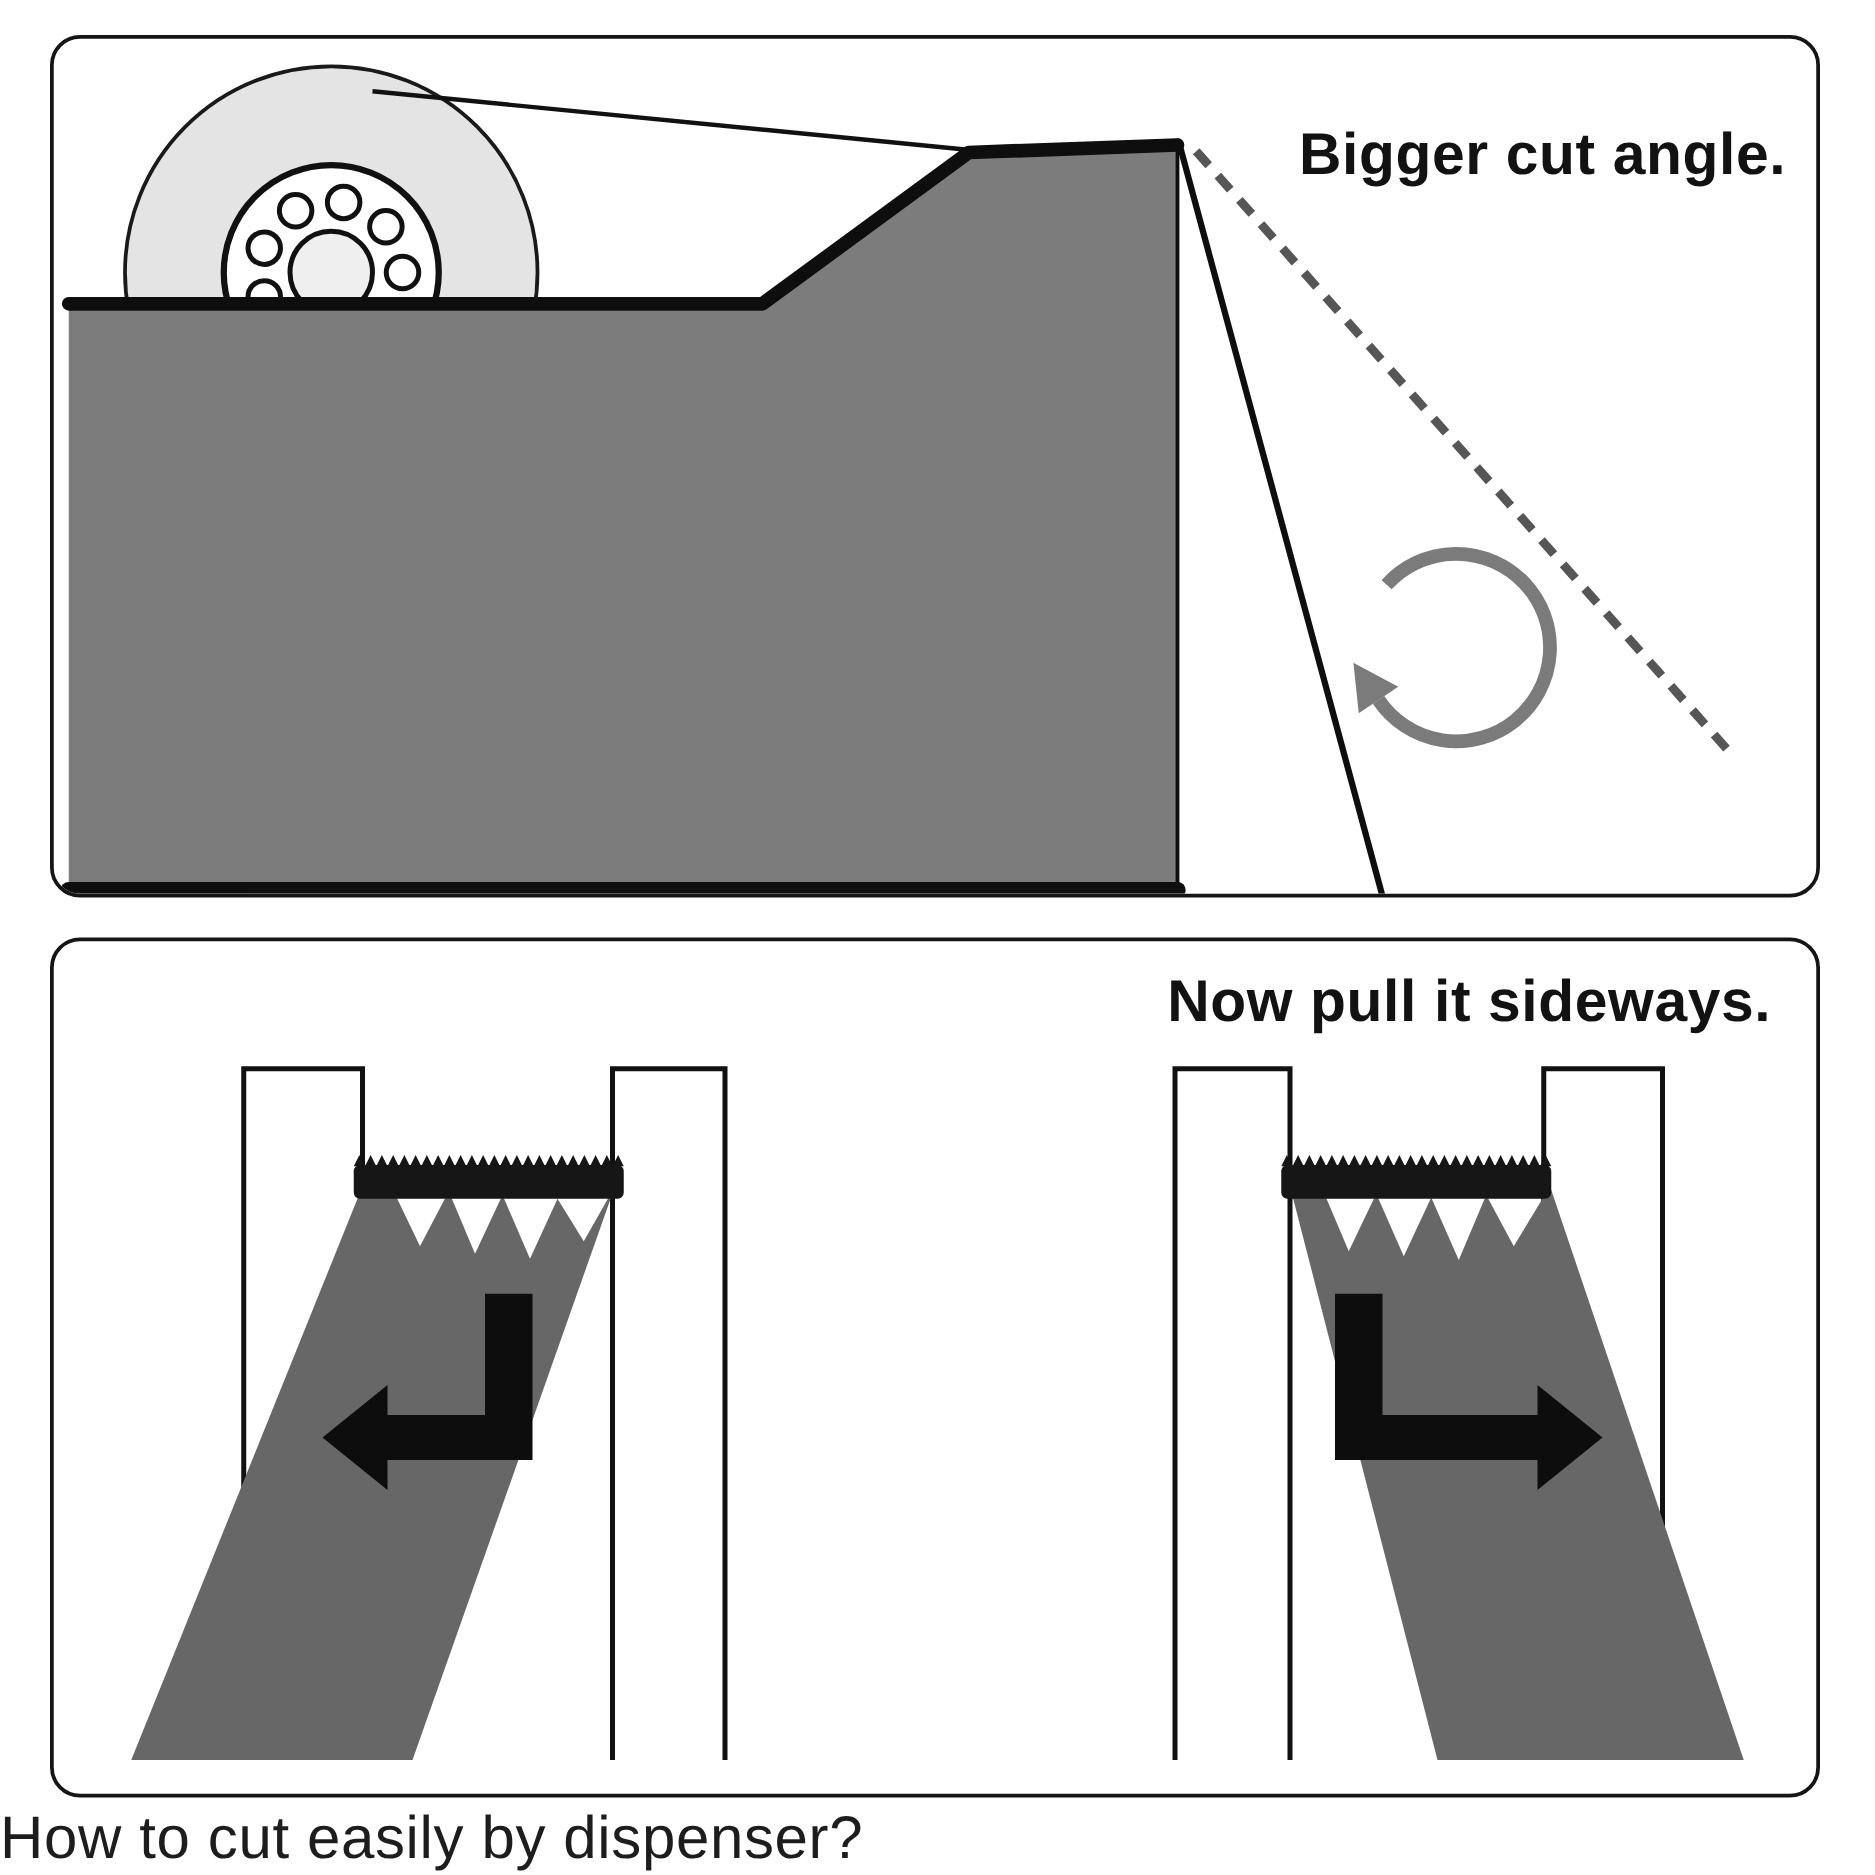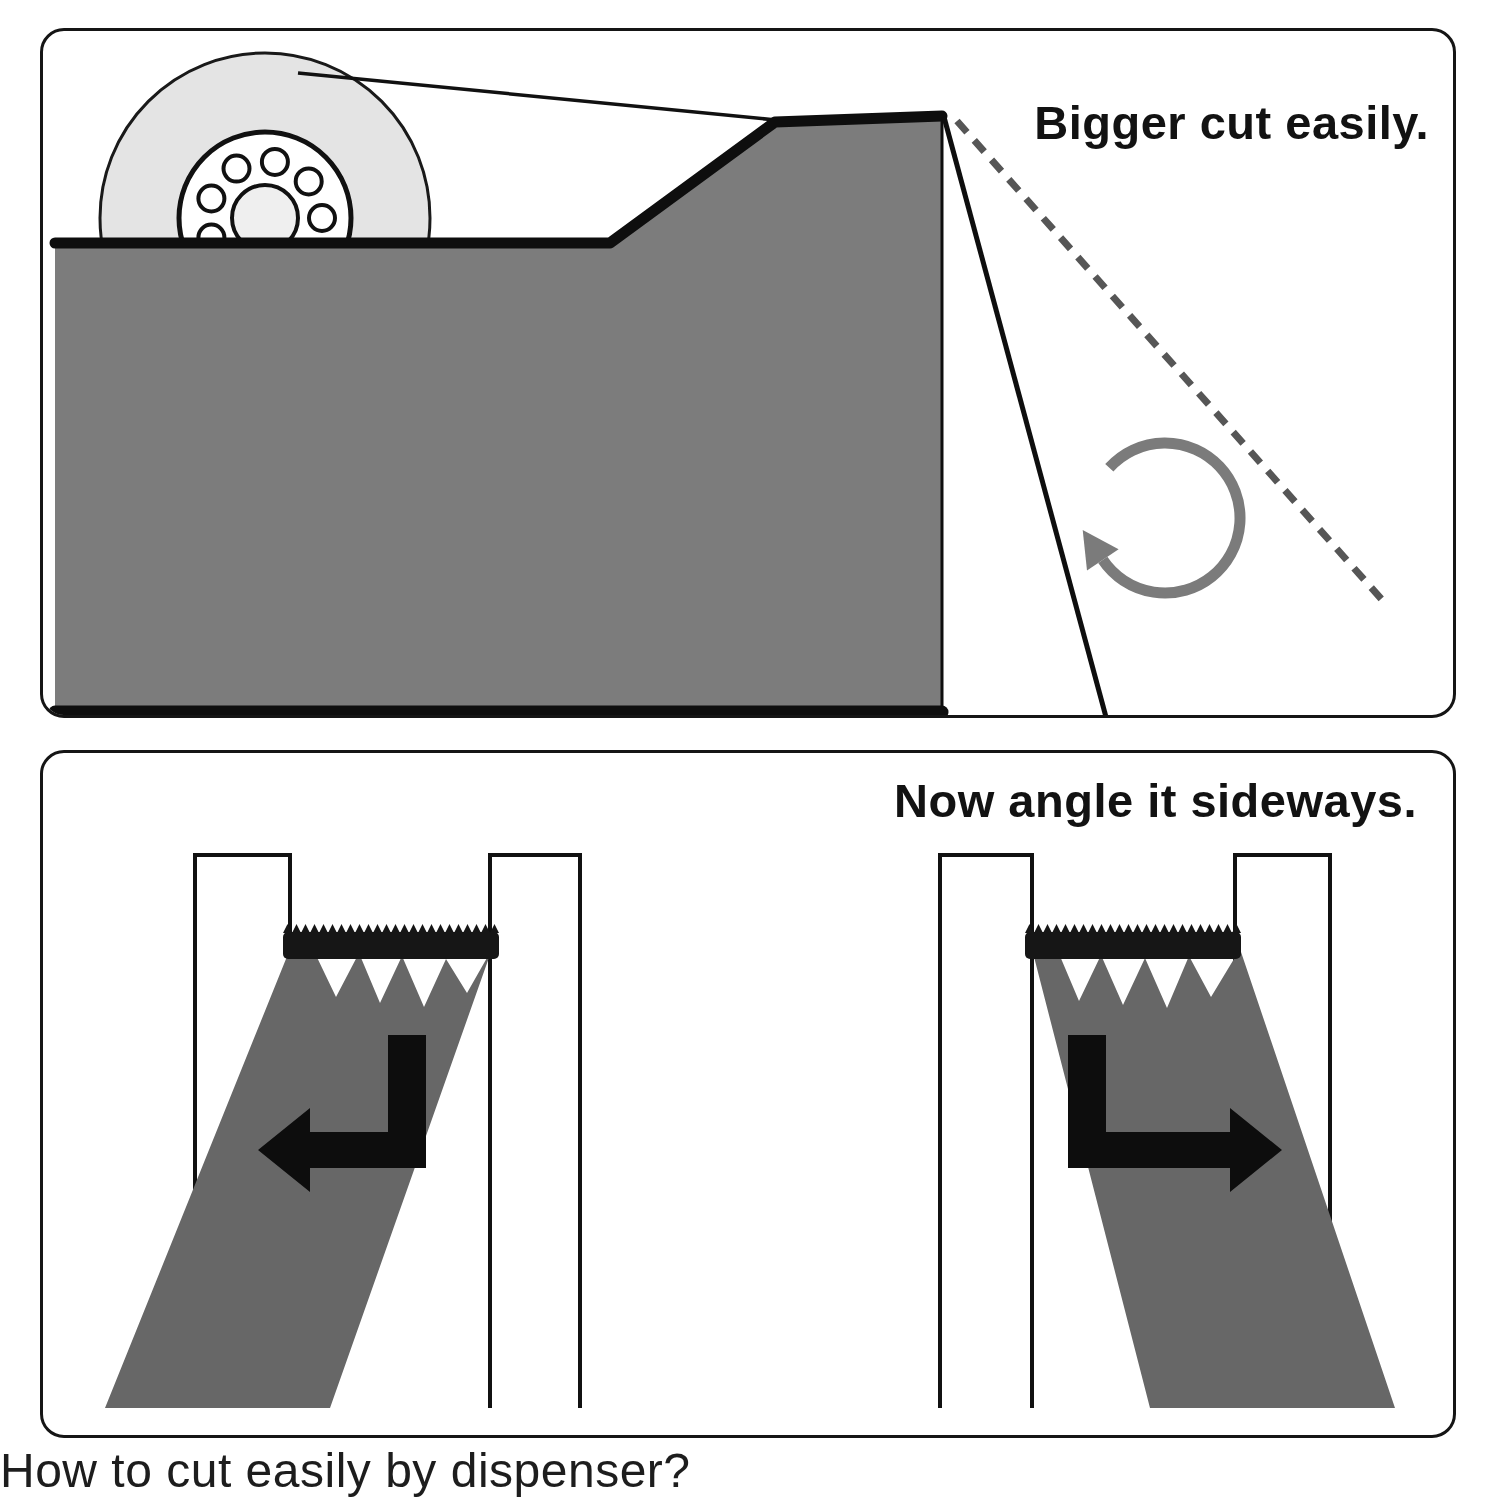--- a/index.html
+++ b/index.html
@@ -62,21 +62,21 @@
       <line x1="901" y1="86" x2="1063" y2="686" stroke="#0e0e0e" stroke-width="5"></line>
 
       <line x1="914" y1="90" x2="1341" y2="571" stroke-width="7" stroke-dasharray="15 11" stroke="#565656"></line>
 
       <g>
         <path d="M1066.3 436.8 A75 75 0 1 1 1059.8 528.9" fill="none" stroke-width="11" stroke="#7b7b7b"></path>
         <polygon points="1039.7,499.1 1075.6,518.3 1044.0,539.5" fill="#7b7b7b"></polygon>
       </g>
     </svg>
 
-    <div class="label label-top">Bigger cut easily.</div>
+    <div class="label label-top">Bigger cut angle.</div>
   </div>
 
   <div class="panel panel-bottom">
     <svg width="1410" height="682" viewBox="0 0 1410 682">
 
       <g>
         <path class="outline" d="M152 655 L152 102 L247 102 L247 655"></path>
         <path class="outline" d="M447 655 L447 102 L537 102 L537 655"></path>
 
         <path d="M247 196 L270 196 L293 244 L316 200 L337 250 L359 203 L381 254 L403 206 L424 240 L449 196
@@ -99,18 +99,18 @@
 
         <g>
           <rect x="982" y="179" width="216" height="27" rx="5" fill="#161616"></rect>
           <path d="M982 180 l4.5 -9 4.5 9 4.5 -9 4.5 9 4.5 -9 4.5 9 4.5 -9 4.5 9 4.5 -9 4.5 9 4.5 -9 4.5 9 4.5 -9 4.5 9 4.5 -9 4.5 9 4.5 -9 4.5 9 4.5 -9 4.5 9 4.5 -9 4.5 9 4.5 -9 4.5 9 4.5 -9 4.5 9 4.5 -9 4.5 9 4.5 -9 4.5 9 4.5 -9 4.5 9 4.5 -9 4.5 9 4.5 -9 4.5 9 4.5 -9 4.5 9 4.5 -9 4.5 9 4.5 -9 4.5 9 4.5 -9 4.5 9 4.5 -9 4.5 9 4.5 -9 4.5 9 Z" fill="#161616"></path>
         </g>
 
         <path d="M1025 282 L1063 282 L1063 379 L1187 379 L1187 355 L1239 397 L1187 439 L1187 415 L1025 415 Z" fill="#0d0d0d"></path>
       </g>
     </svg>
 
-    <div class="label label-bottom">Now angle it sideways.</div>
+    <div class="label label-bottom">Now pull it sideways.</div>
   </div>
 
   <div class="caption">How to cut easily by dispenser?</div>
 
 </div>
 
 </body></html>

